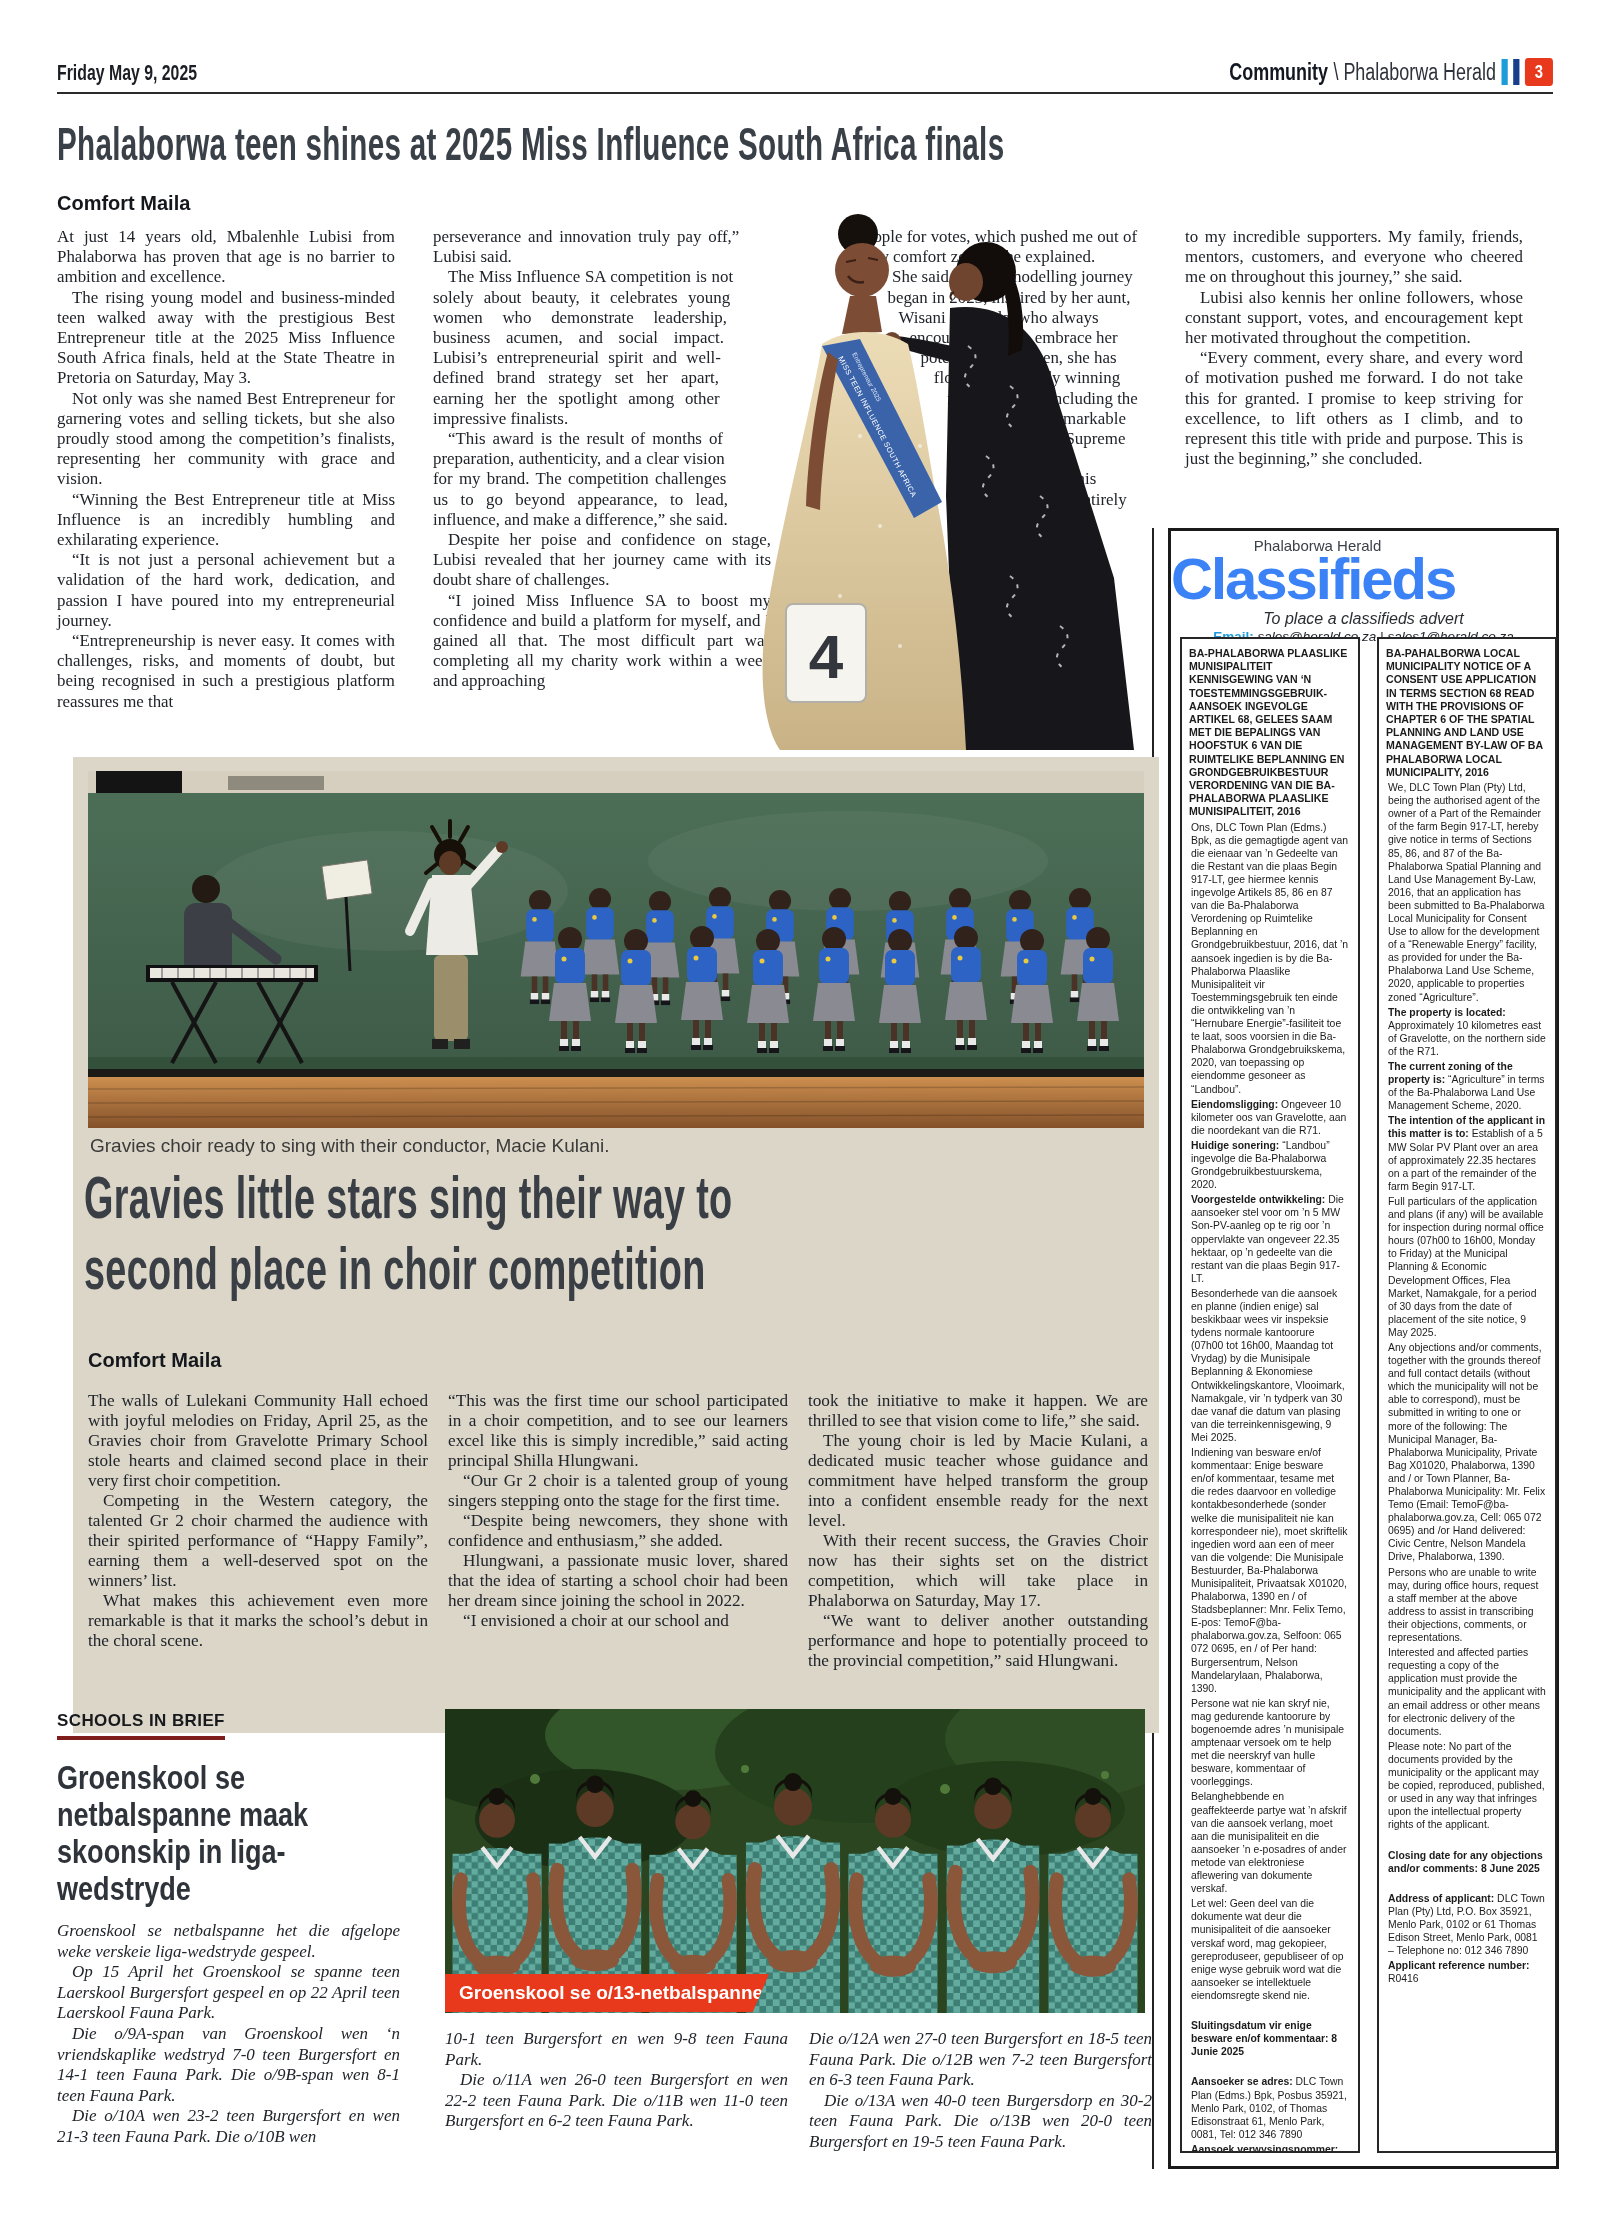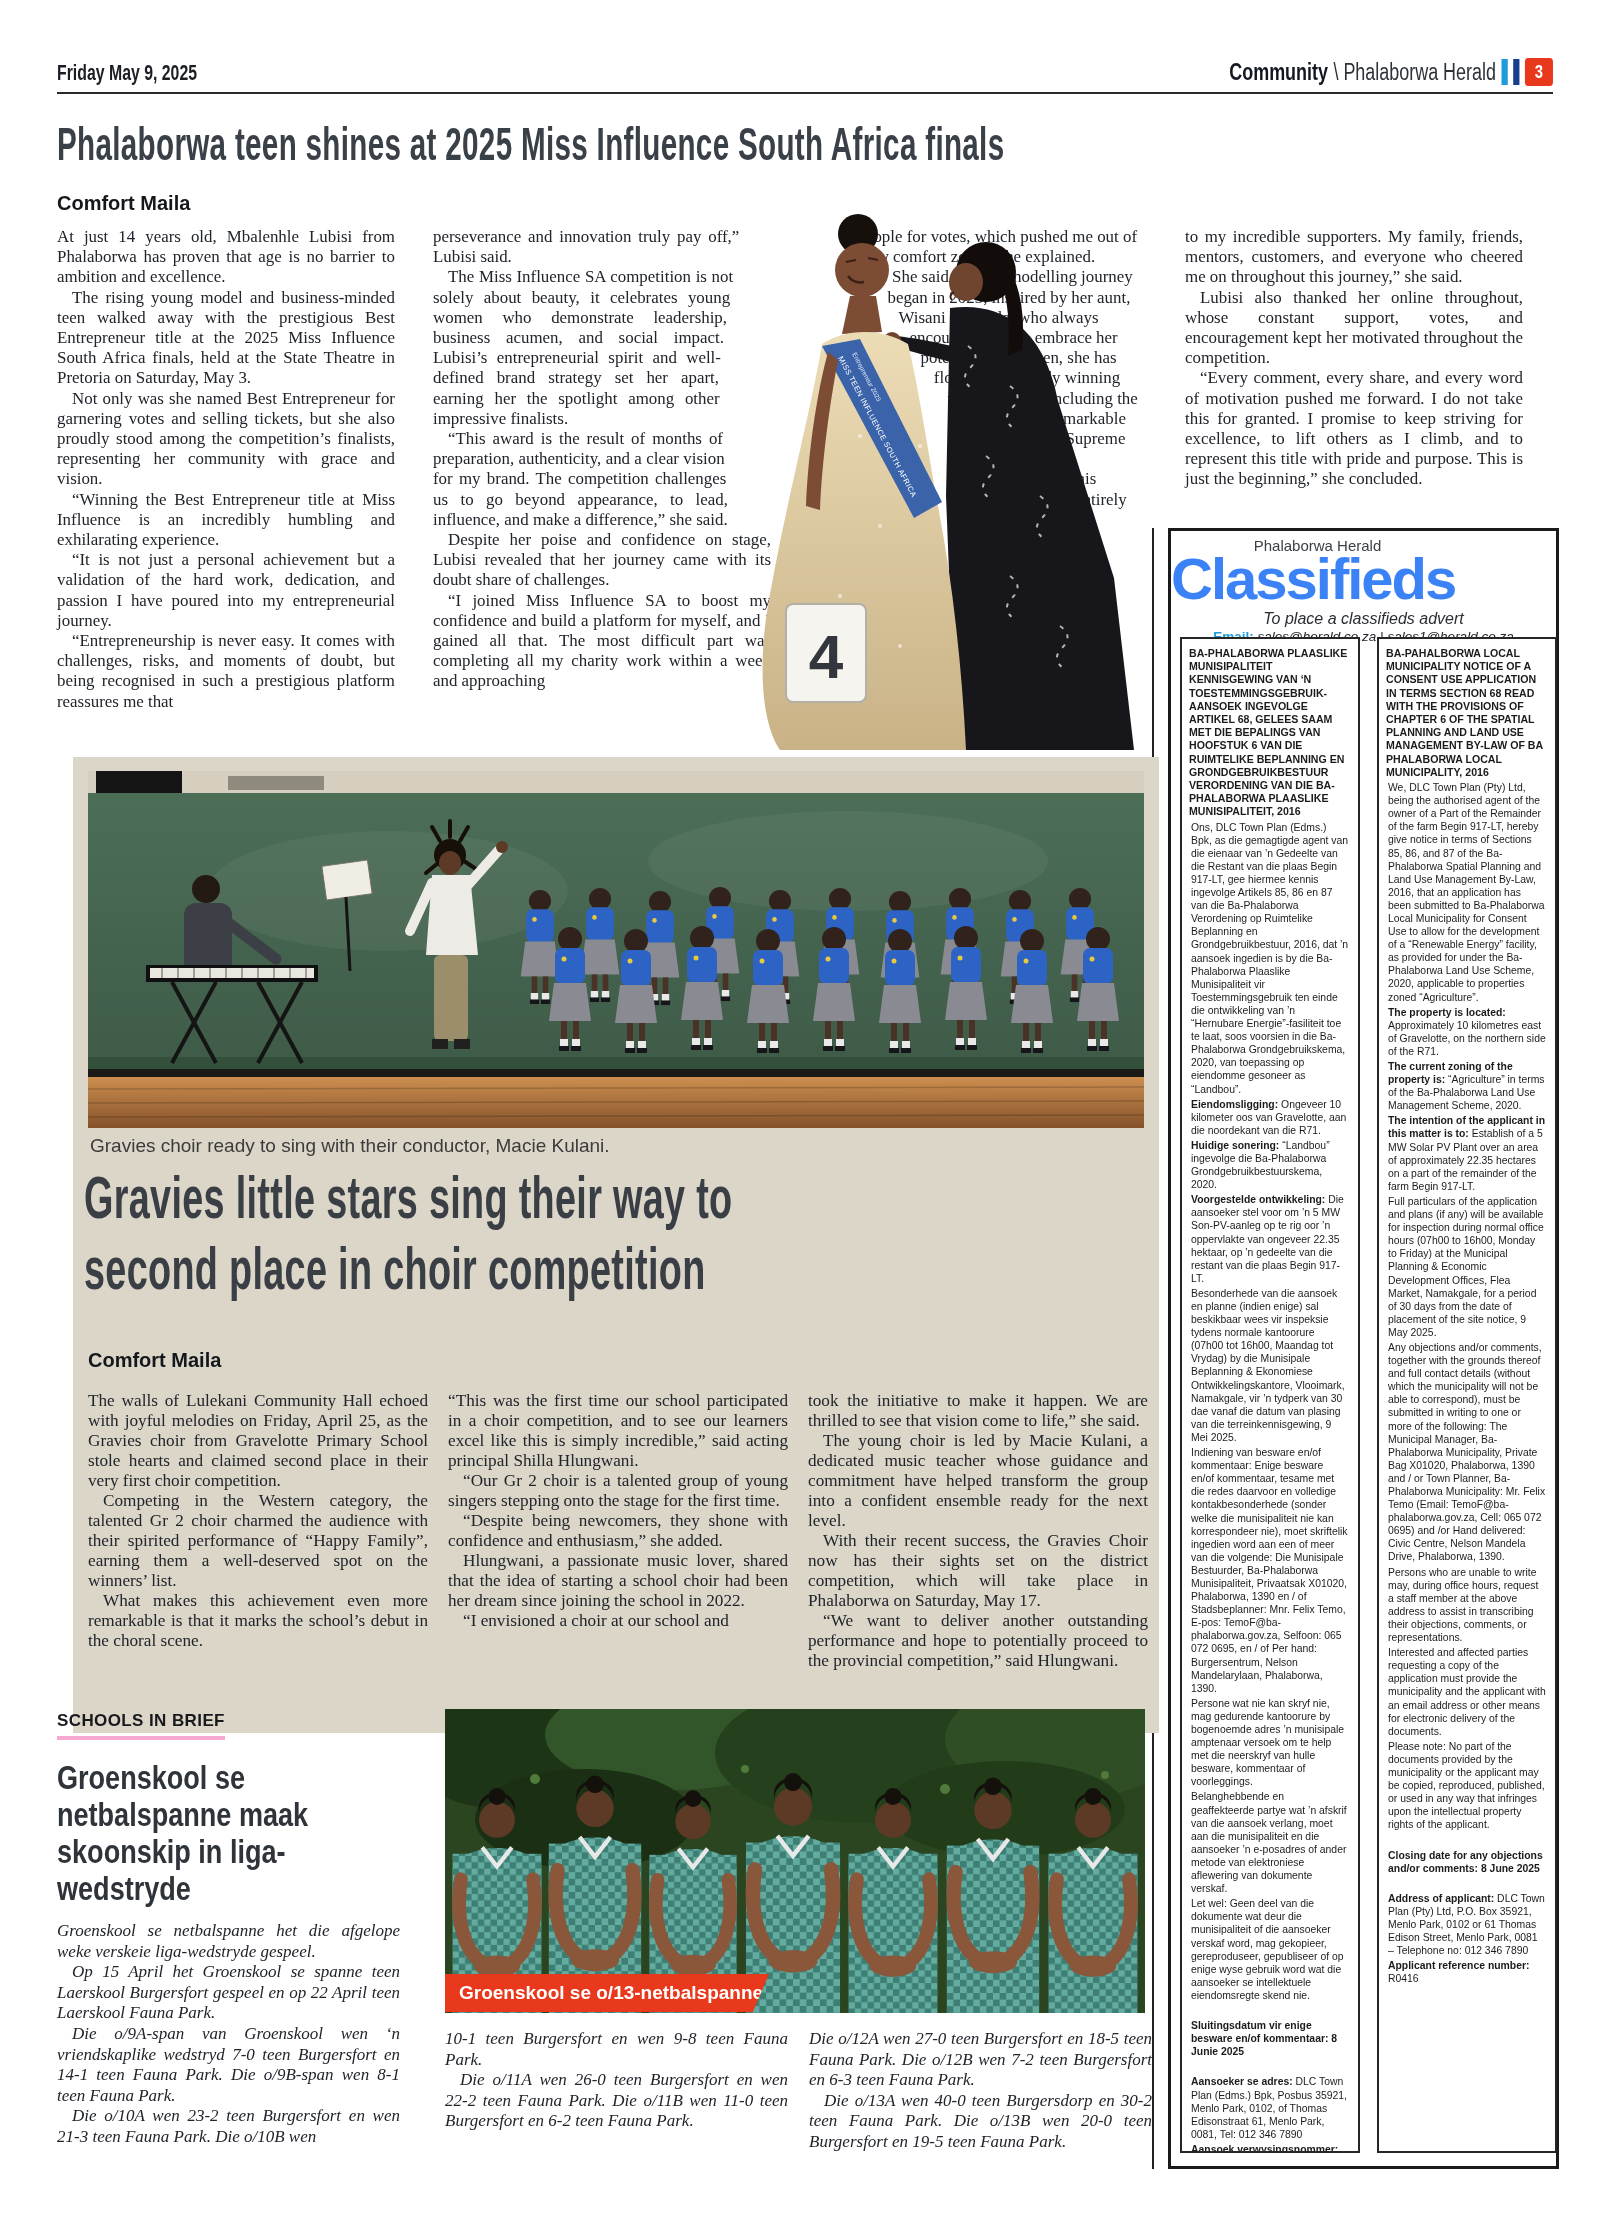--- a/index.html
+++ b/index.html
@@ -19,21 +19,21 @@
   .hrule{left:57px;top:92px;width:1496px;height:2px;background:#2a2a2a;}
   
   .h1{left:57px;top:118px;font:700 47px/52px "Liberation Sans",sans-serif;color:#3a4047;
       transform:scaleX(.63);transform-origin:left top;white-space:nowrap;letter-spacing:.5px;}
   .byline{font:700 20px "Liberation Sans",sans-serif;color:#14171c;}
   .h2{left:84px;top:1162px;font:700 60px/71px "Liberation Sans",sans-serif;color:#3a3f46;
       transform:scaleX(.63);transform-origin:left top;white-space:pre-line;letter-spacing:.5px;}
   .h3{left:57px;top:1759px;font:700 33px/37px "Liberation Sans",sans-serif;color:#2f343b;
       transform:scaleX(.82);transform-origin:left top;white-space:pre-line;}
   .kicker{left:57px;top:1711px;display:inline-block;font:800 17px "Liberation Sans",sans-serif;
-          letter-spacing:.4px;color:#17191d;border-bottom:4px solid #f9a8d4;padding-bottom:5px;}
+          letter-spacing:.4px;color:#17191d;border-bottom:4px solid #7f1d1d;padding-bottom:5px;}
   
   .ncol{font-size:16.9px;line-height:20.2px;text-align:justify;}
   .ncol p{margin:0;}
   .ncol p + p{text-indent:15px;}
   .g2col{font-size:17.2px;line-height:20px;}
   .bcol{font-size:17px;line-height:20.6px;font-style:italic;}
   .rag{text-align:left;}
   .wrap-spacer{float:left;width:215px;height:240px;margin-top:44px;
      shape-outside:polygon(0 0,18% 0,34% 25%,52% 50%,74% 75%,100% 100%,0 100%);}
   .wrap-spacer2{float:right;width:52px;height:230px;margin-top:50px;
@@ -101,21 +101,21 @@
   <div class="abs ncol rag" style="left:809px;top:227px;width:338px;height:528px;">
     <div class="wrap-spacer"></div>
     <div>
         <p>people for votes, which pushed me out of my comfort zone,” she explained.</p>
         <p>She said that her modelling journey began in 2023, inspired by her aunt, Wisani Maimela, who always encouraged her to embrace her potential. Since then, she has flourished, already winning multiple titles, including the Miss Junior Remarkable South Africa Supreme 2024.</p>
         <p>“I owe this victory entirely</p>
       </div>
   </div>
   <div class="abs ncol" style="left:1185px;top:227px;width:338px;height:528px;">
       <p>to my incredible supporters. My family, friends, mentors, customers, and everyone who cheered me on throughout this journey,” she said.</p>
-      <p>Lubisi also thanked her online throughout, whose constant support, votes, and encouragement kept her motivated throughout the competition.</p>
+      <p>Lubisi also kennis her online followers, whose constant support, votes, and encouragement kept her motivated throughout the competition.</p>
       <p>“Every comment, every share, and every word of motivation pushed me forward. I do not take this for granted. I promise to keep striving for excellence, to lift others as I climb, and to represent this title with pride and purpose. This is just the beginning,” she concluded.</p>
     </div>
 
   <div class="abs" style="left:710px;top:196px;width:432px;height:554px;z-index:3;">
     <svg width="432" height="554" viewBox="0 0 432 554">
       <defs>
         <linearGradient id="gown" x1="0" y1="0" x2="0" y2="1">
           <stop offset="0" stop-color="#ecdcb6"></stop>
             <stop offset="1" stop-color="#c9b286"></stop>
         </linearGradient>

